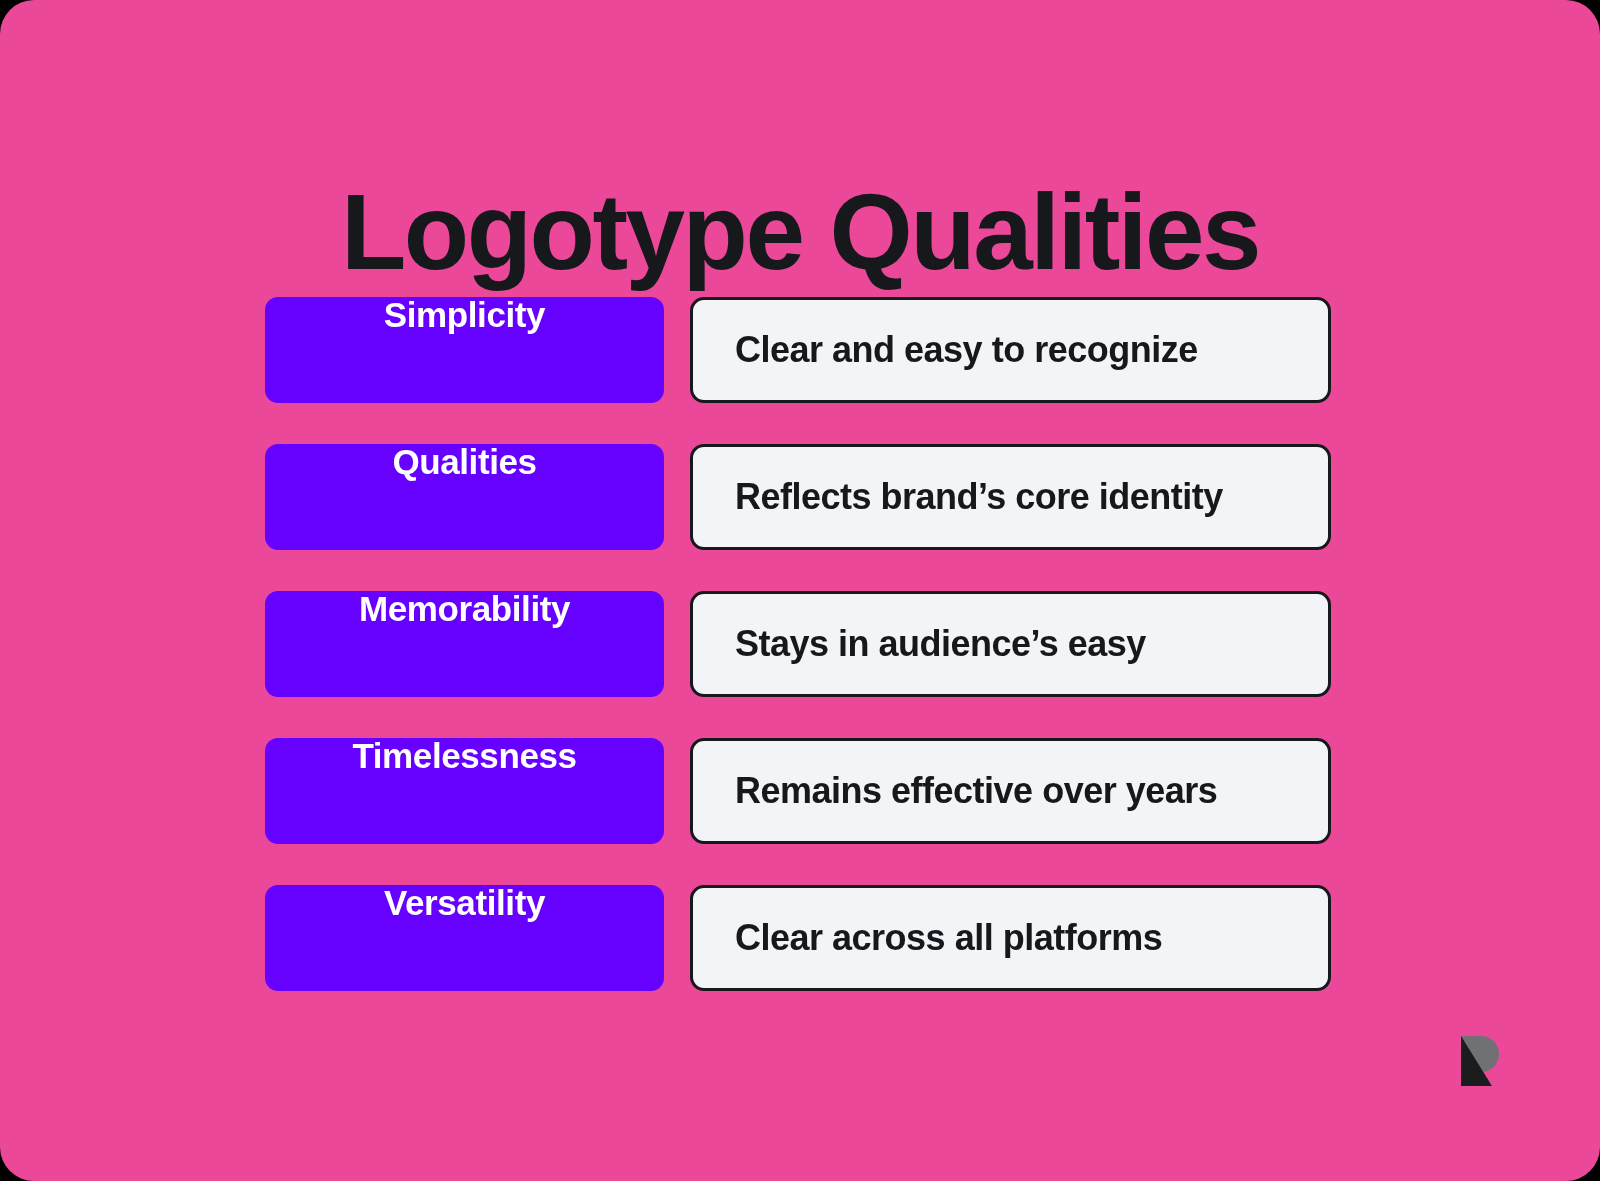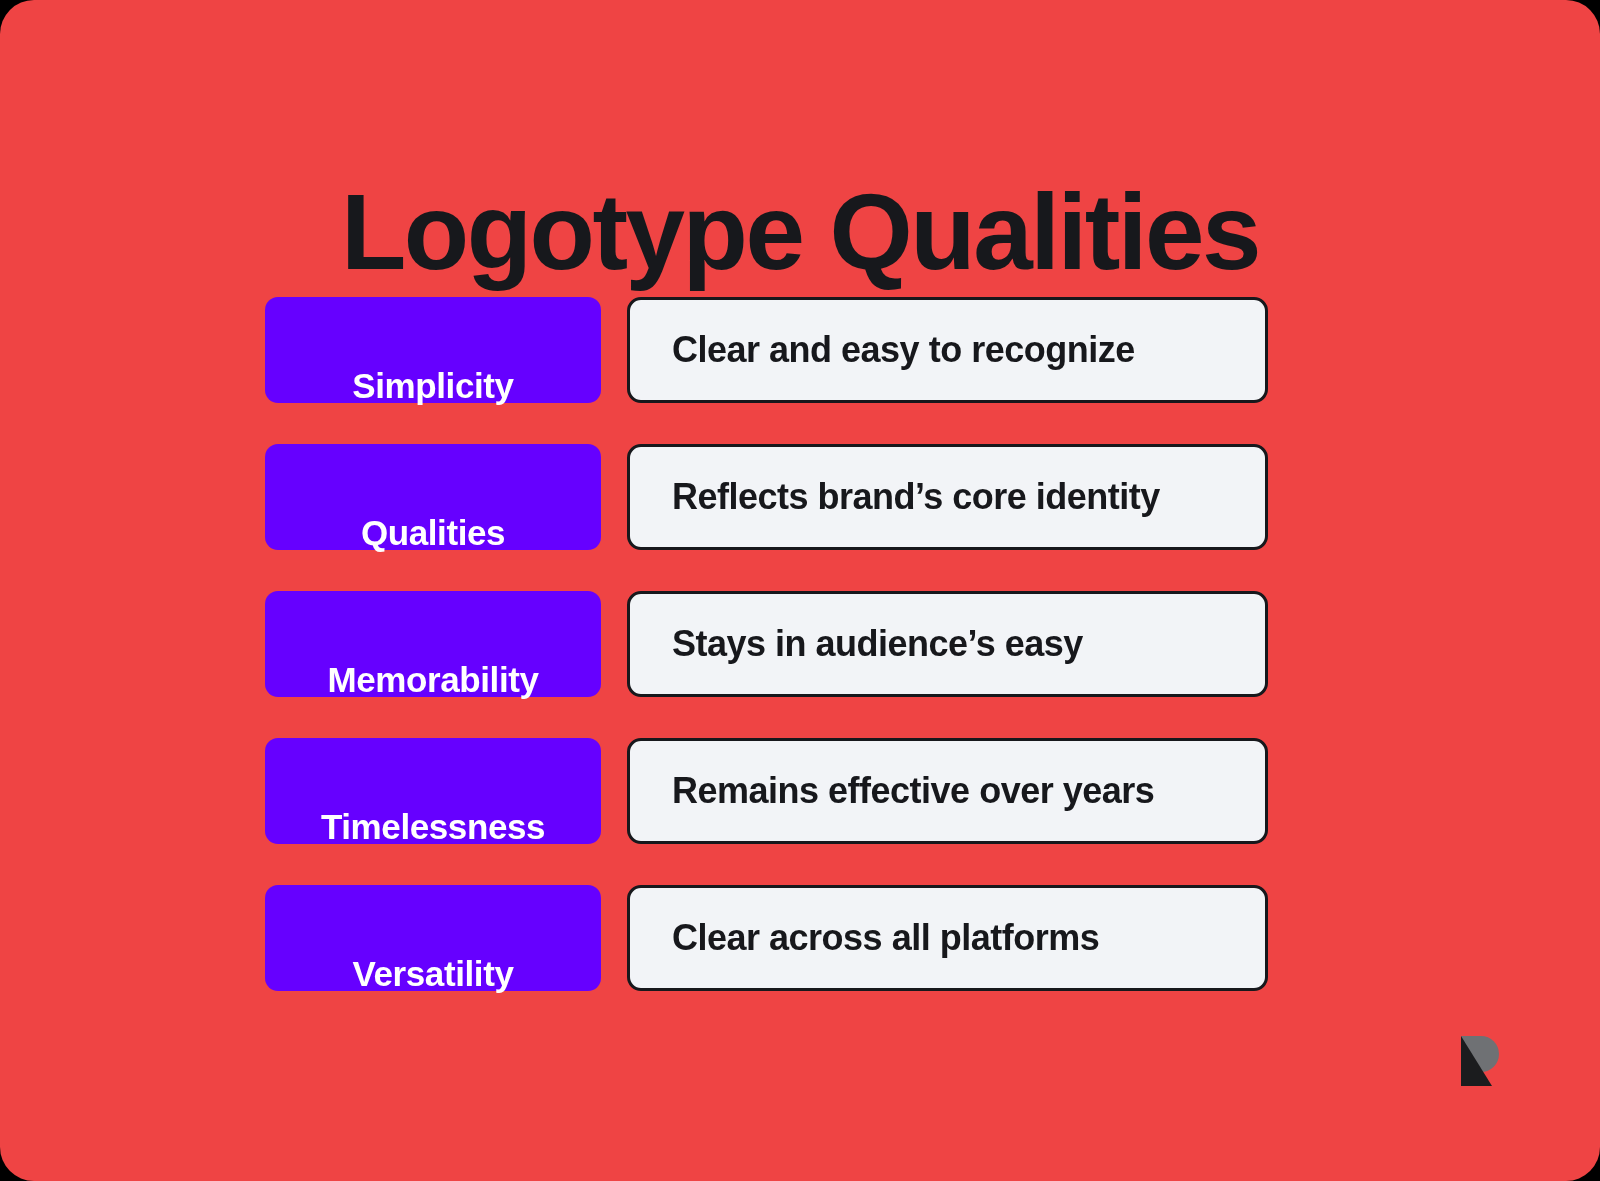--- a/index.html
+++ b/index.html
@@ -13,21 +13,21 @@
     overflow: hidden;
     font-family: "Liberation Sans", sans-serif;
   }
   .card {
     position: absolute;
     left: 0;
     top: 0;
     width: 1600px;
     height: 1181px;
     box-sizing: border-box;
-    background: #ef4444;
+    background: #ec4899;
     border-radius: 34px;
     overflow: hidden;
   }
   .page-title {
     position: absolute;
     left: 0;
     top: 104px;
     width: 1600px;
     text-align: center;
     font-size: 107px;
@@ -46,26 +46,26 @@
   .row {
     display: flex;
     align-items: stretch;
     height: 106px;
     margin-bottom: 41px;
   }
   .row:last-child {
     margin-bottom: 16px;
   }
   .pill {
-    width: 336px;
+    width: 399px;
     box-sizing: border-box;
     background: #6600FF;
     border-radius: 13px;
     display: flex;
-    align-items: flex-end;
+    align-items: flex-start;
     justify-content: center;
     flex: none;
   }
   .pill-label {
     font-size: 35px;
     font-weight: 700;
     color: #FFFFFF;
     letter-spacing: -0.4px;
     line-height: 1;
     white-space: nowrap;

